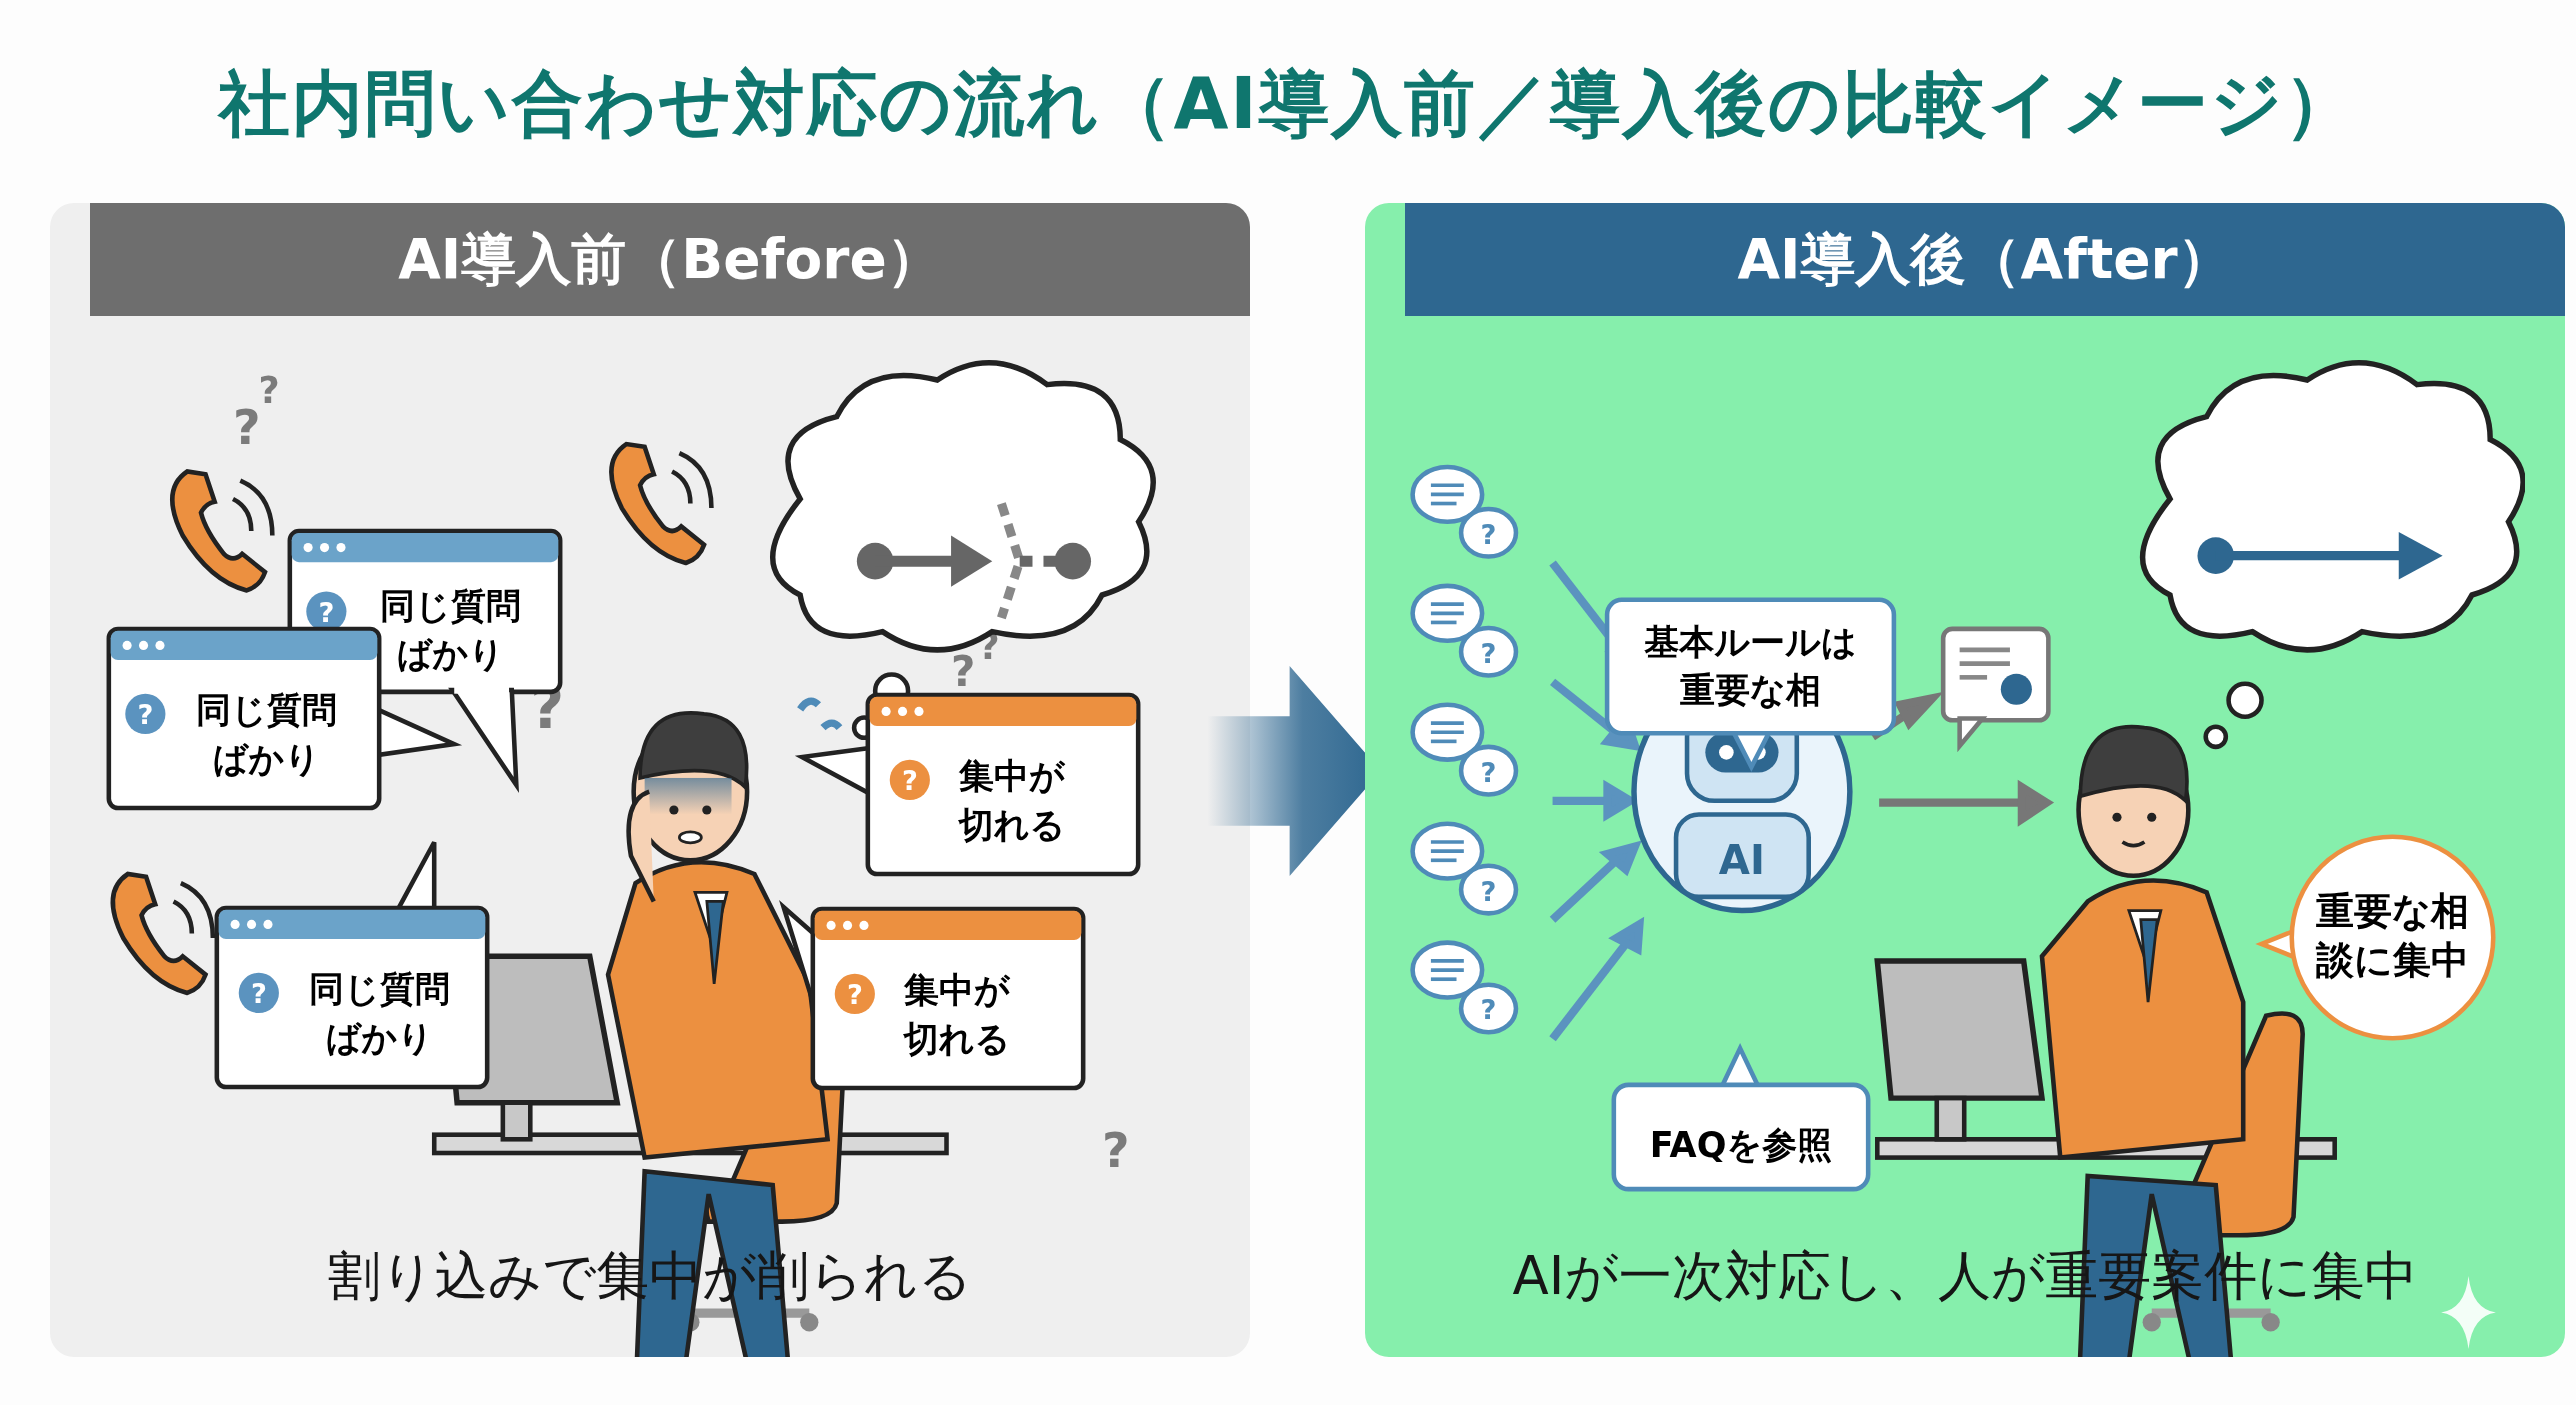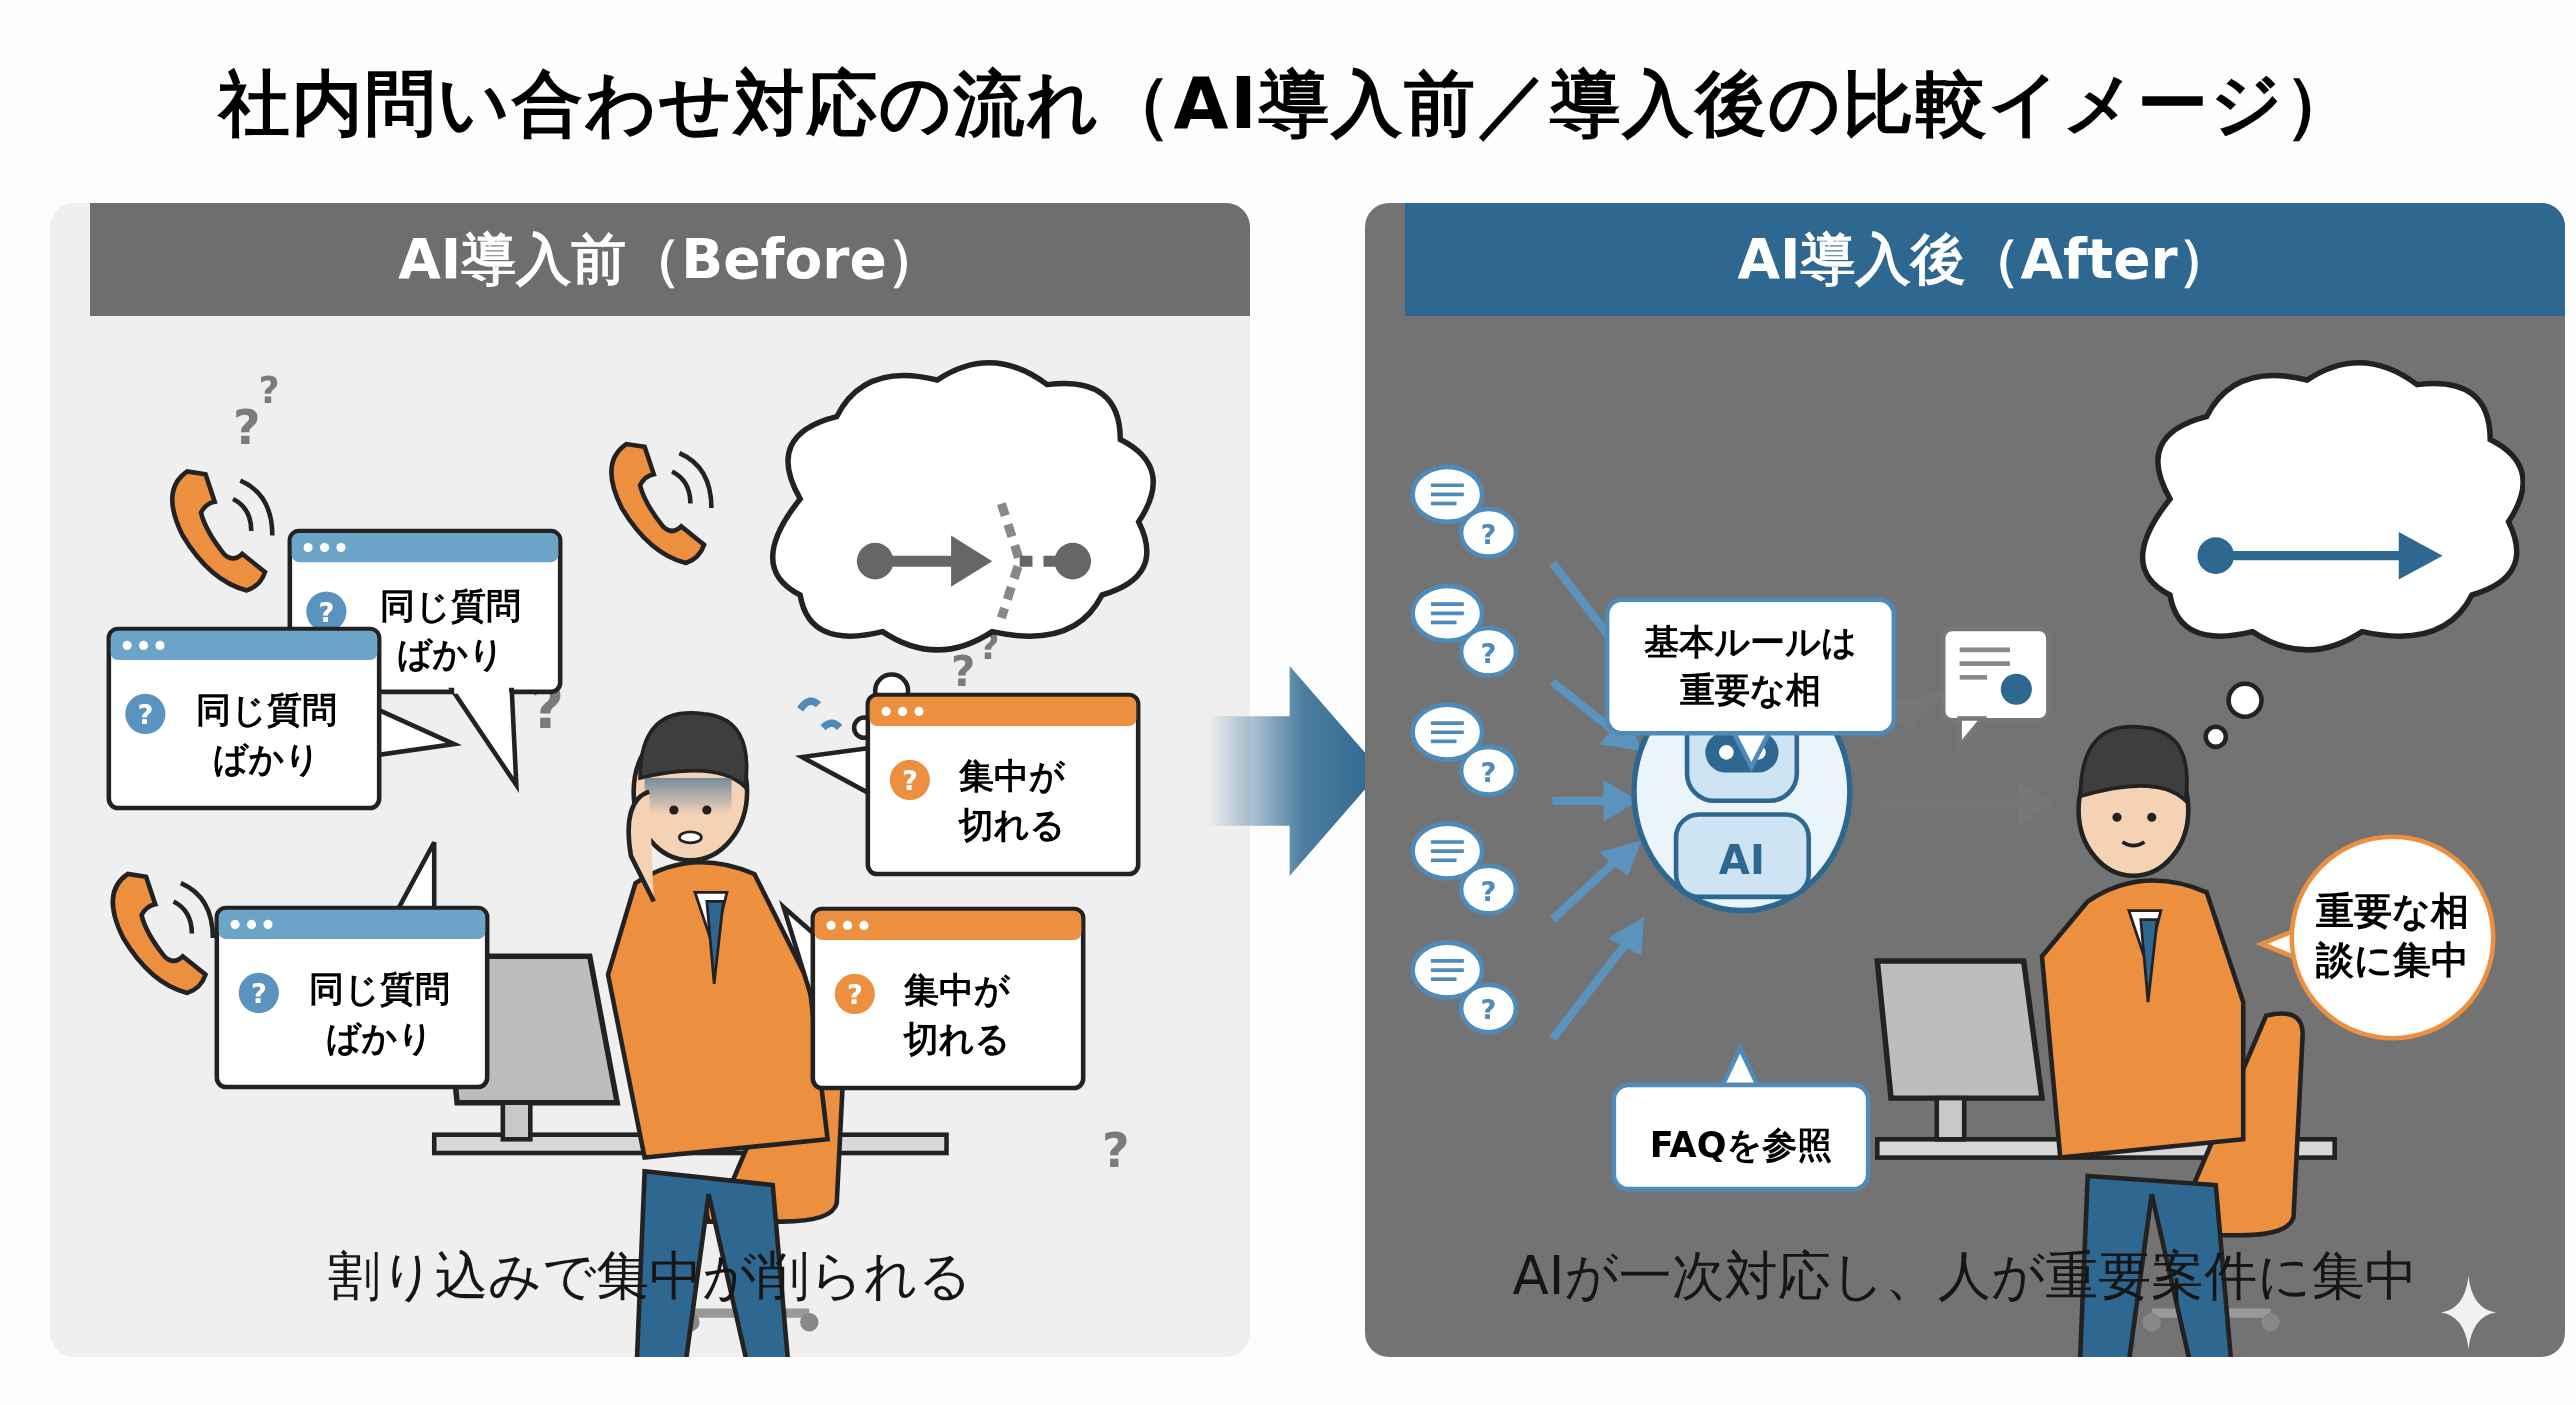--- a/index.html
+++ b/index.html
@@ -1,20 +1,20 @@
 <!DOCTYPE html>
 <html style="font-size:14.6px"><head>
 <meta charset="utf-8">
 <style>
   html,body{margin:0;padding:0;background:#fdfdfd;}
   body{width:2576px;height:1405px;position:relative;overflow:hidden;font-family:"DejaVu Sans","Liberation Sans",sans-serif;}
-  .title{position:absolute;left:0;right:0;top:57px;text-align:center;font-size:71px;font-weight:bold;color:#000000;letter-spacing:1.8px;}
+  .title{position:absolute;left:0;right:0;top:57px;text-align:center;font-size:71px;font-weight:bold;color:#0f766e;letter-spacing:1.8px;}
   .panel{position:absolute;top:203px;height:1154px;border-radius:24px;overflow:hidden;padding-left:40px;}
   .panel.before{left:50px;width:1160px;background:#efefef;}
-  .panel.after{left:1365px;width:1160px;background:#737373;}
+  .panel.after{left:1365px;width:1160px;background:#86efac;}
   .panel-header{height:113px;display:flex;align-items:center;justify-content:center;color:#fff;font-size:55px;font-weight:bold;}
   .before .panel-header{background:#6e6e6e;}
   .after .panel-header{background:#2e6790;}
   .panel svg.scene{position:absolute;left:0;top:113px;width:1160px;height:1041px;}
   .caption{position:absolute;left:0;right:0;bottom:44px;text-align:center;font-size:53px;font-weight:normal;color:#161616;}
   .big-arrow{position:absolute;left:1180px;top:666px;width:201px;height:210px;}
   .sparkle{position:absolute;left:2441px;top:1276px;width:55px;height:73px;}
   svg text{font-family:"DejaVu Sans","Liberation Sans",sans-serif;font-weight:bold;}
 </style>
 </head>

